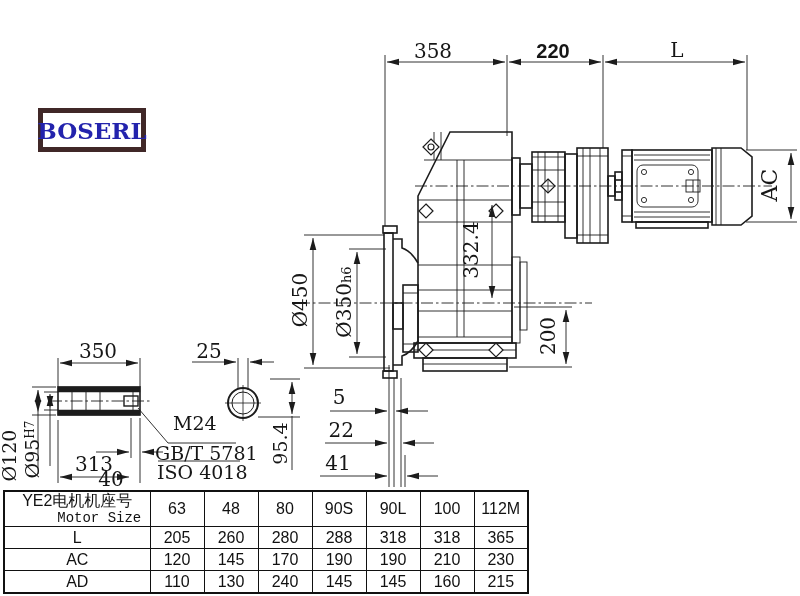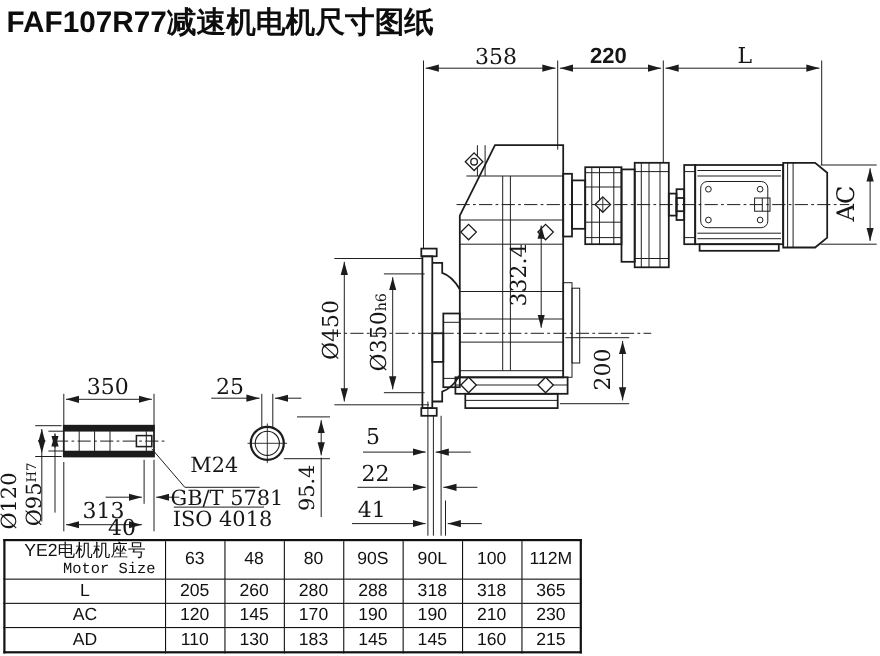--- a/index.html
+++ b/index.html
@@ -200,24 +200,26 @@
         <path d="M403,443 H434" marker-start="url(#arw)"></path>
       <path d="M320,476 H387" marker-end="url(#arw)"></path>
         <path d="M407,476 H438" marker-start="url(#arw)"></path>
       <path d="M192,362 H236" marker-end="url(#arw)"></path>
         <path d="M250,362 H274" marker-start="url(#arw)"></path>
       <path d="M96,452 H129" marker-end="url(#arw)"></path>
         <path d="M142,452 H163" marker-start="url(#arw)"></path>
     </g>
   </svg>
 
-  <div id="title">FAF107R77减速机电机尺寸图纸</div>
-
-
-  <div class="lbl" style="left:422px;top:41px;width:58px;">358</div>
+
+  <div id="logo">
+    <div class="inner">BOSERL</div>
+  </div>
+
+  <div class="lbl" style="left:404px;top:41px;width:58px;">358</div>
   <div class="lbl sans-b" style="left:524px;top:41px;width:58px;font-size:20px;">220</div>
   <div class="lbl" style="left:654px;top:40px;width:46px;">L</div>
   <div class="lbl v" style="left:740px;top:174px;width:60px;font-size:22px;">AC</div>
 
   <div class="lbl v" style="left:258px;top:290px;width:84px;">Ø450</div>
   <div class="lbl v" style="left:294px;top:292px;width:100px;"><span>Ø350</span><span class="tol">h6</span></div>
   <div class="lbl v" style="left:433px;top:240px;width:76px;">332.4</div>
   <div class="lbl v" style="left:518px;top:326px;width:60px;">200</div>
 
   <div class="lbl" style="left:327px;top:387px;width:24px;">5</div>
@@ -277,21 +279,21 @@
       <td>170</td>
       <td>190</td>
       <td>190</td>
       <td>210</td>
       <td>230</td>
     </tr>
     <tr>
       <td>AD</td>
       <td>110</td>
       <td>130</td>
-      <td>183</td>
+      <td>240</td>
       <td>145</td>
       <td>145</td>
       <td>160</td>
       <td>215</td>
     </tr>
   </tbody>
     </table>
 </div>
 
 </body></html>

